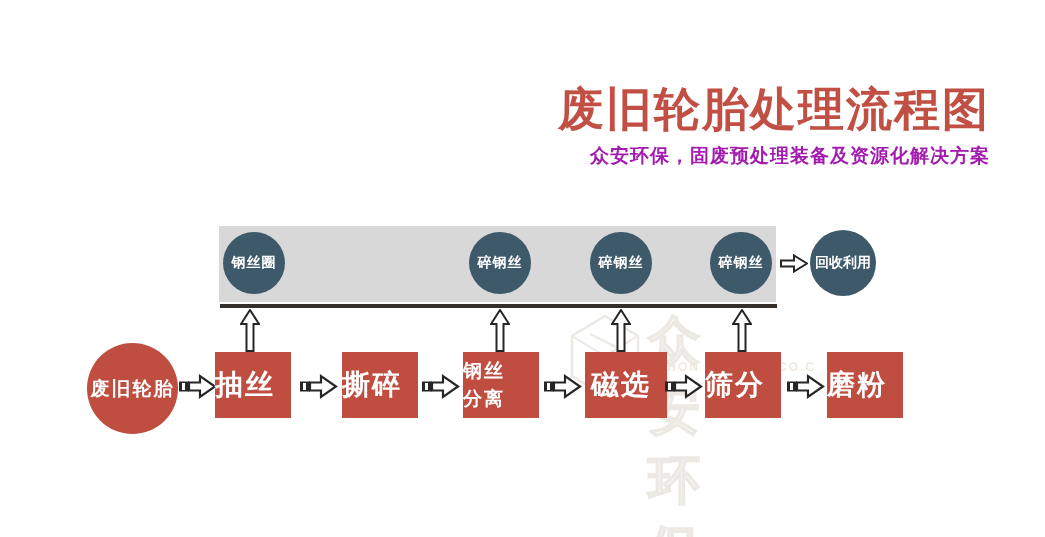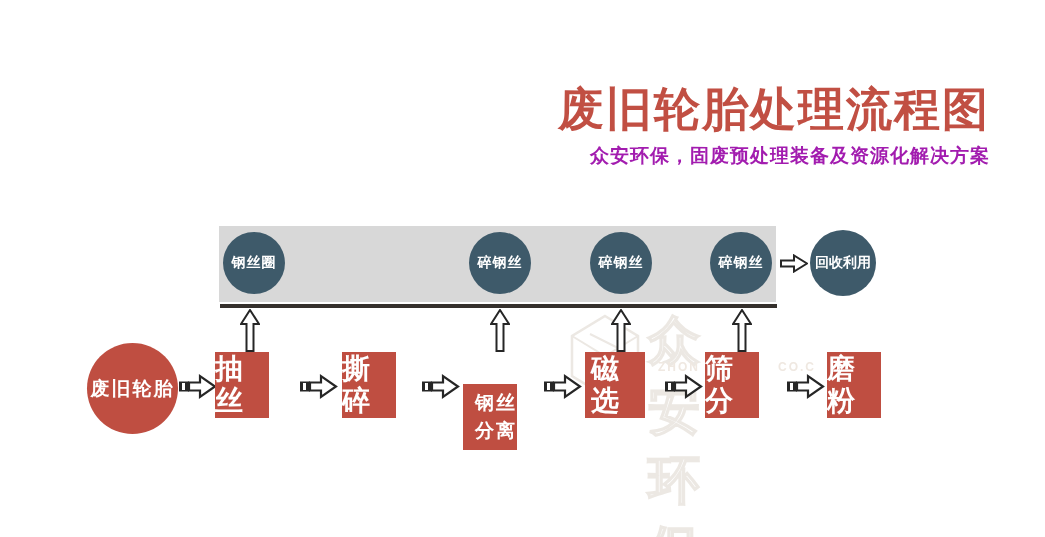--- a/index.html
+++ b/index.html
@@ -46,25 +46,25 @@
     display:flex;align-items:center;justify-content:center;
     color:#ffffff;font-size:14px;font-weight:700;
   }
   
   .source{
     position:absolute;left:87px;top:343px;width:91px;height:91px;border-radius:50%;background:#bf4e41;z-index:3;
     display:flex;align-items:center;justify-content:center;
     color:#ffffff;font-size:19px;font-weight:700;line-height:1.45;letter-spacing:2px;
   }
   .step{
-    position:absolute;top:352px;width:54px;height:66px;background:#bf4e41;z-index:3;
-    display:flex;flex-direction:column;align-items:flex-end;justify-content:center;
+    position:absolute;top:352px;width:76px;height:66px;background:#bf4e41;z-index:3;
+    display:flex;flex-direction:column;align-items:flex-start;justify-content:center;
     color:#ffffff;font-weight:700;font-size:28px;letter-spacing:2px;line-height:1.15;
   }
-  .step.two-line{font-size:19px;letter-spacing:2px;line-height:1.45;margin-top:32px;}
+  .step.two-line{font-size:19px;letter-spacing:2px;line-height:1.45;}
   .harrow{position:absolute;top:373px;width:42px;height:27px;z-index:3;}
   .uarrow{position:absolute;top:309px;width:20px;height:43px;z-index:3;}
   .rarrow{position:absolute;left:780px;top:254px;width:28px;height:19px;z-index:3;}
 </style>
 </head>
 <body>
 
 <div class="canvas">
 
   <div class="watermark">

